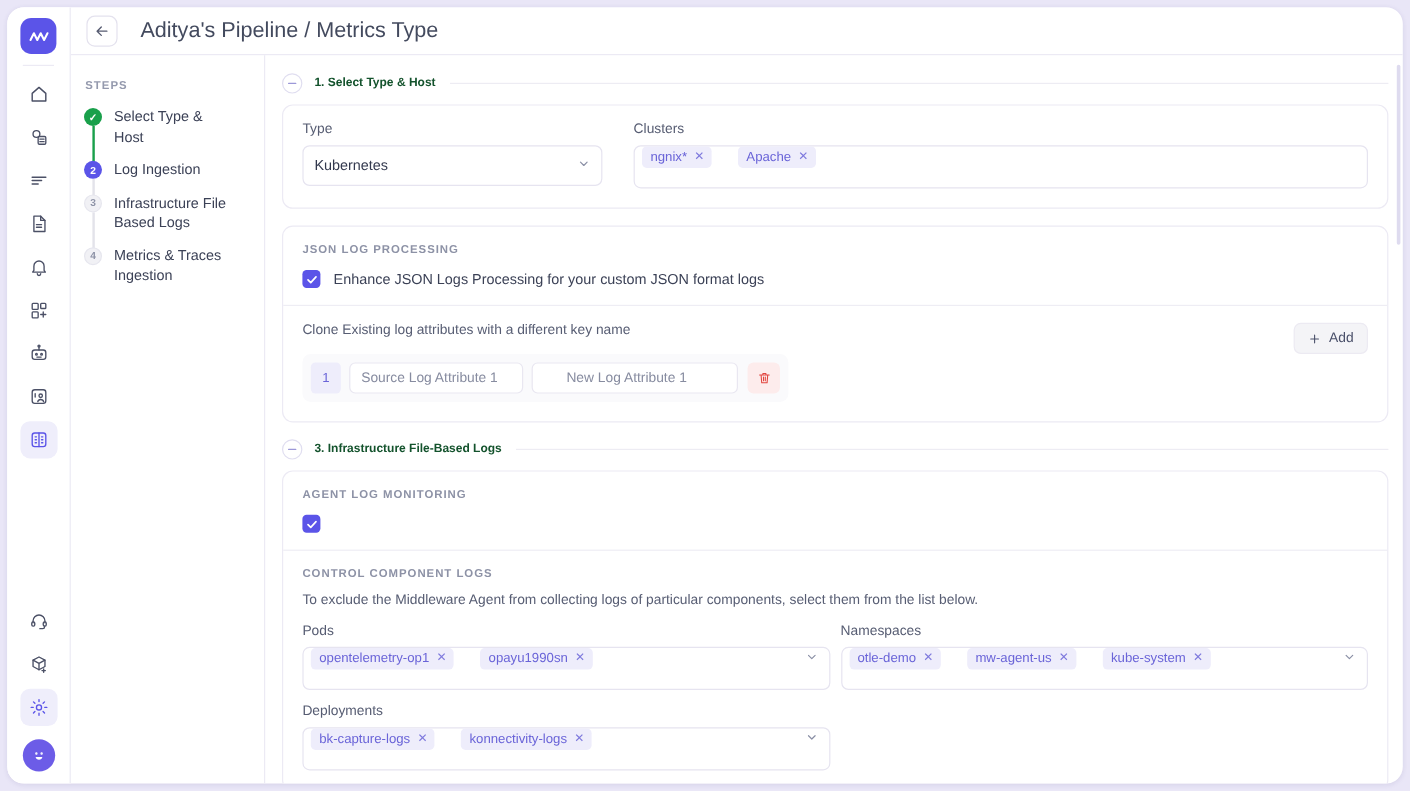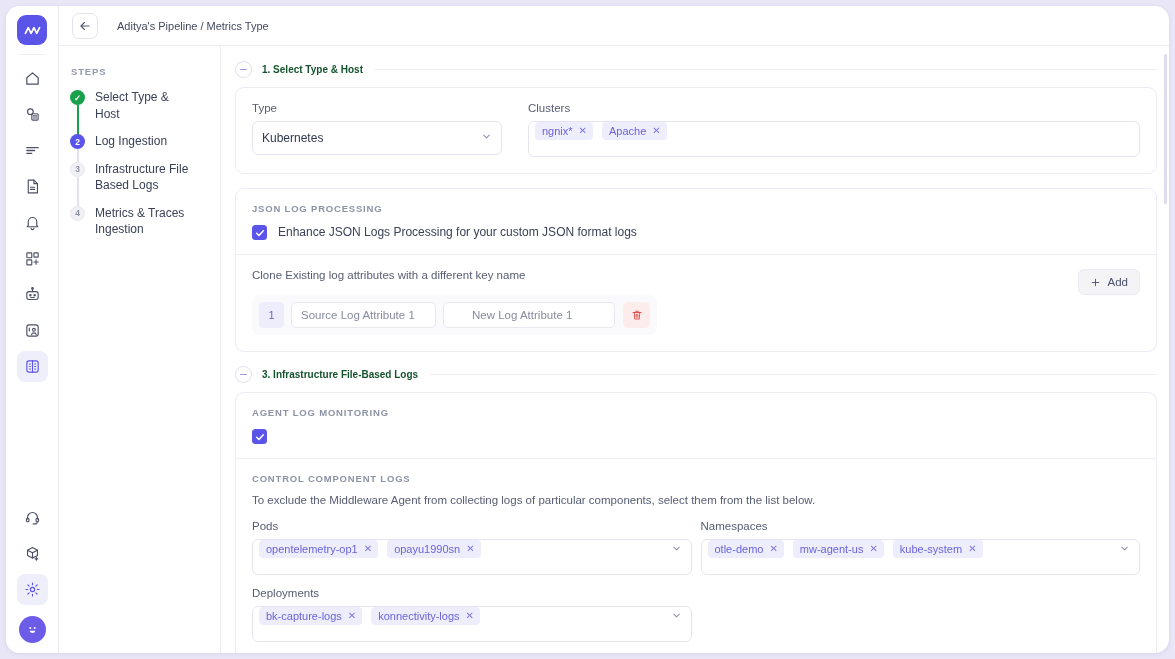--- a/index.html
+++ b/index.html
@@ -59,21 +59,21 @@
     padding-left: 13px;
     border-bottom: 1px solid #eceaf4;
   }
   .back-btn {
     width: 26px; height: 26px; border-radius: 7px;
     border: 1px solid #e4e2ee; background: #fff;
     display: flex; align-items: center; justify-content: center;
     color: #555a70; cursor: pointer;
   }
   .breadcrumb {
-    margin-left: 19px; font-size: 11px; color: #434a5e;
+    margin-left: 19px; font-size: 18px; color: #434a5e;
   }
 
   .body { flex: 1; display: flex; min-height: 0; }
 
   
   .steps {
     width: 162px; flex: 0 0 162px;
     border-right: 1px solid #eceaf4;
     padding: 20px 0 0 11px;
   }
@@ -132,39 +132,39 @@
   .select {
     height: 30px; border: 1px solid #e6e4f0; border-radius: 6px;
     display: flex; align-items: center; padding: 16px 9px;
     font-size: 12px; color: #33394e; background: #fff; cursor: pointer;
   }
   .select .chev { margin-left: auto; color: #8b90a6; }
 
   .tagfield {
     min-height: 30px; border: 1px solid #e6e4f0; border-radius: 6px;
     display: flex; align-items: center; flex-wrap: wrap;
-    padding: 0 9px 16px 6px; background: #fff; cursor: text; gap: 9px;
+    padding: 0 9px 16px 6px; background: #fff; cursor: text; gap: 22px;
   }
   .tag {
     background: #eeedfb; color: #6a64d8; border-radius: 4px;
     font-size: 11px; padding: 3px 6px 3px 7px;
     display: inline-flex; align-items: center; gap: 6px;
     white-space: nowrap;
   }
   .tag .x { color: #7d78dd; cursor: pointer; font-size: 10px; line-height:1; }
 
   .row2 { display: flex; gap: 0; }
   .col-type { width: 250px; flex: 0 0 250px; }
   .col-clusters { flex: 1; margin-left: 0; }
 
   .subhead {
     font-size: 9.5px; letter-spacing: .085em; font-weight: 600;
     color: #8d92a6; text-transform: uppercase; margin-bottom: 11px;
   }
-  .chk-row { display: flex; }
+  .chk-row { display: flex; align-items: center; }
   .chk {
     width: 15px; height: 15px; border-radius: 3.5px; background: #5b54e8;
     display: flex; align-items: center; justify-content: center;
     flex: 0 0 15px; cursor: pointer;
   }
   .chk-label { margin-left: 11px; font-size: 12px; color: #3b4156; }
 
   .divider { height: 1px; background: #eeedf4; margin: 14px -16px; }
 
   .add-btn {

